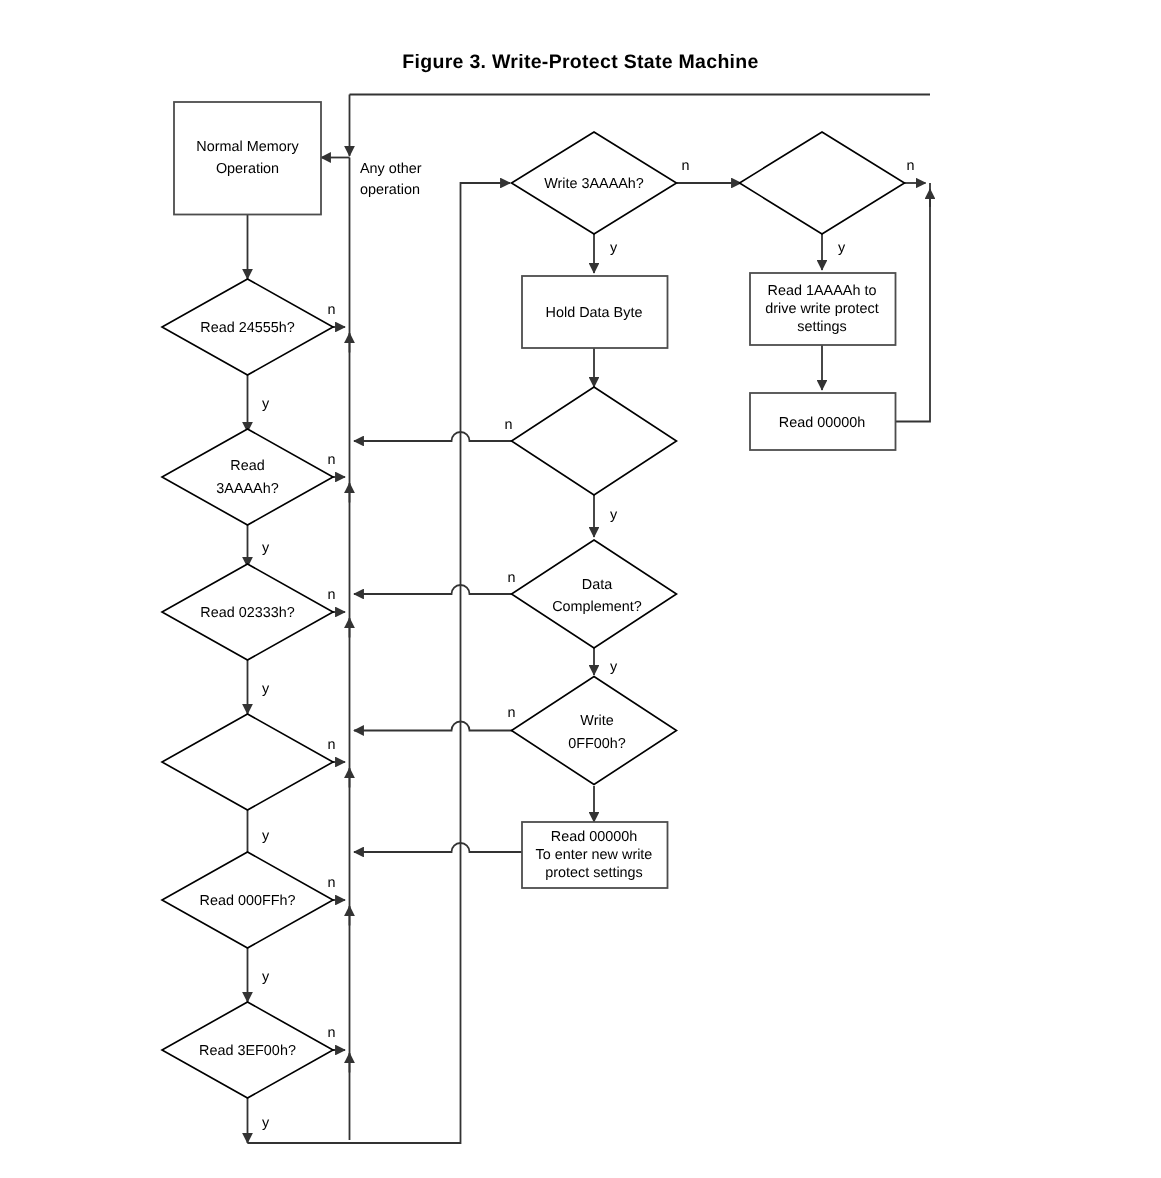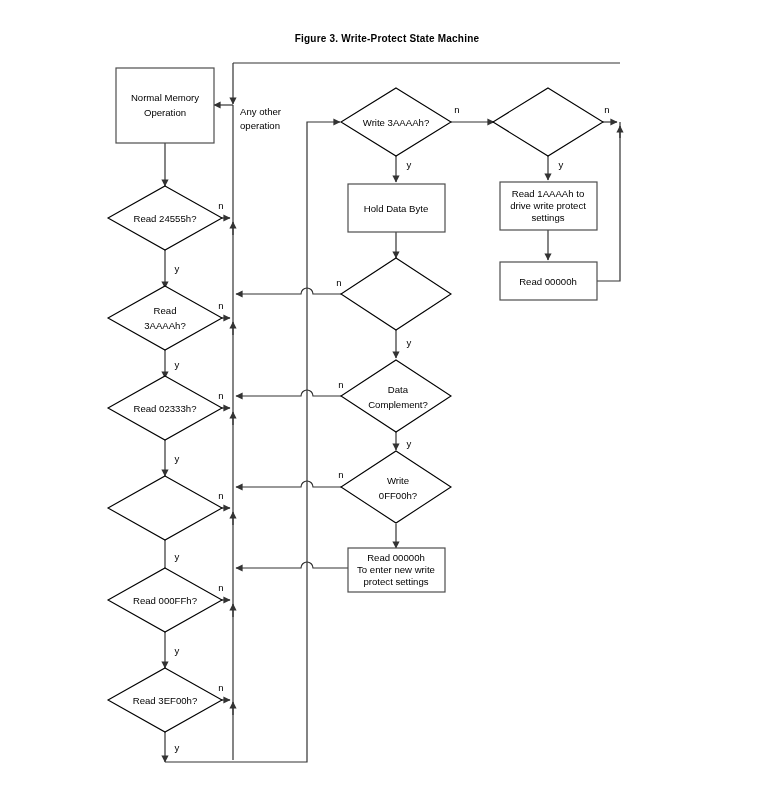--- a/index.html
+++ b/index.html
@@ -14,21 +14,21 @@
     color: #000000;
     position: relative;
     overflow: hidden;
   }
   #figure-title {
     position: absolute;
     left: 0;
     top: 33px;
     width: 774px;
     text-align: center;
-    font-size: 10px;
+    font-size: 13px;
     font-weight: bold;
     letter-spacing: 0.2px;
   }
   #flowchart-canvas {
     position: absolute;
     left: 0;
     top: 0;
   }
   .node-shape {
     fill: #ffffff;

